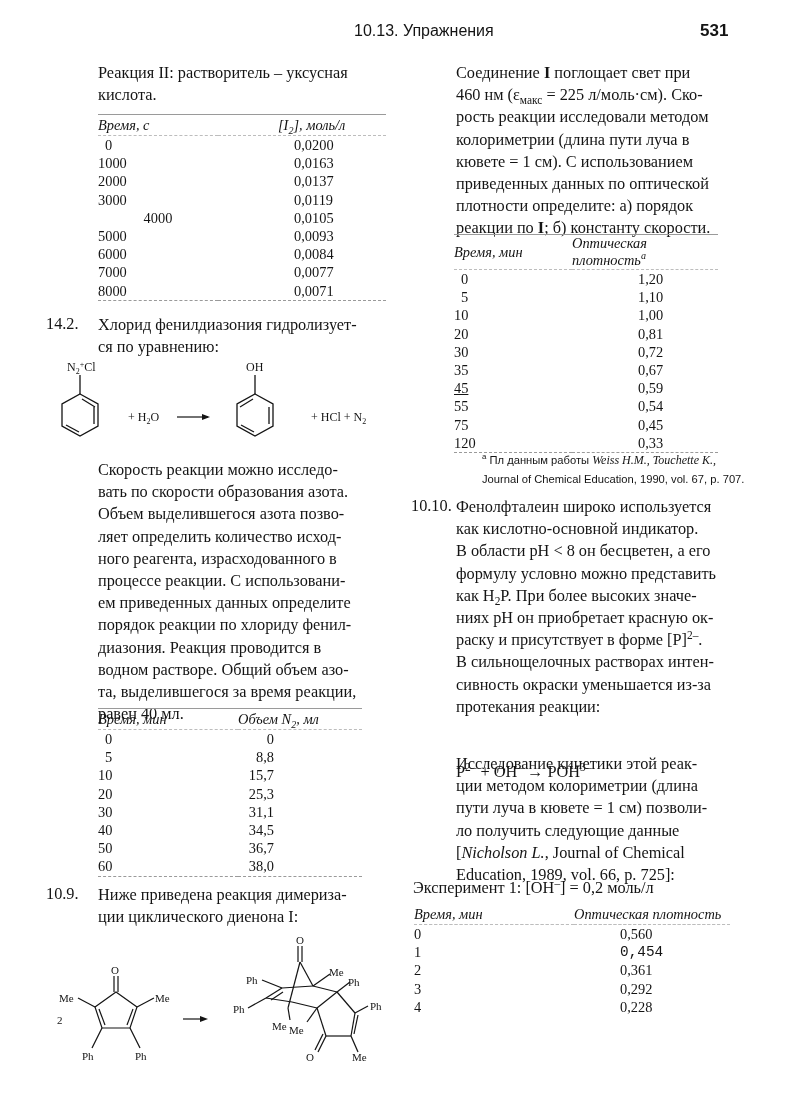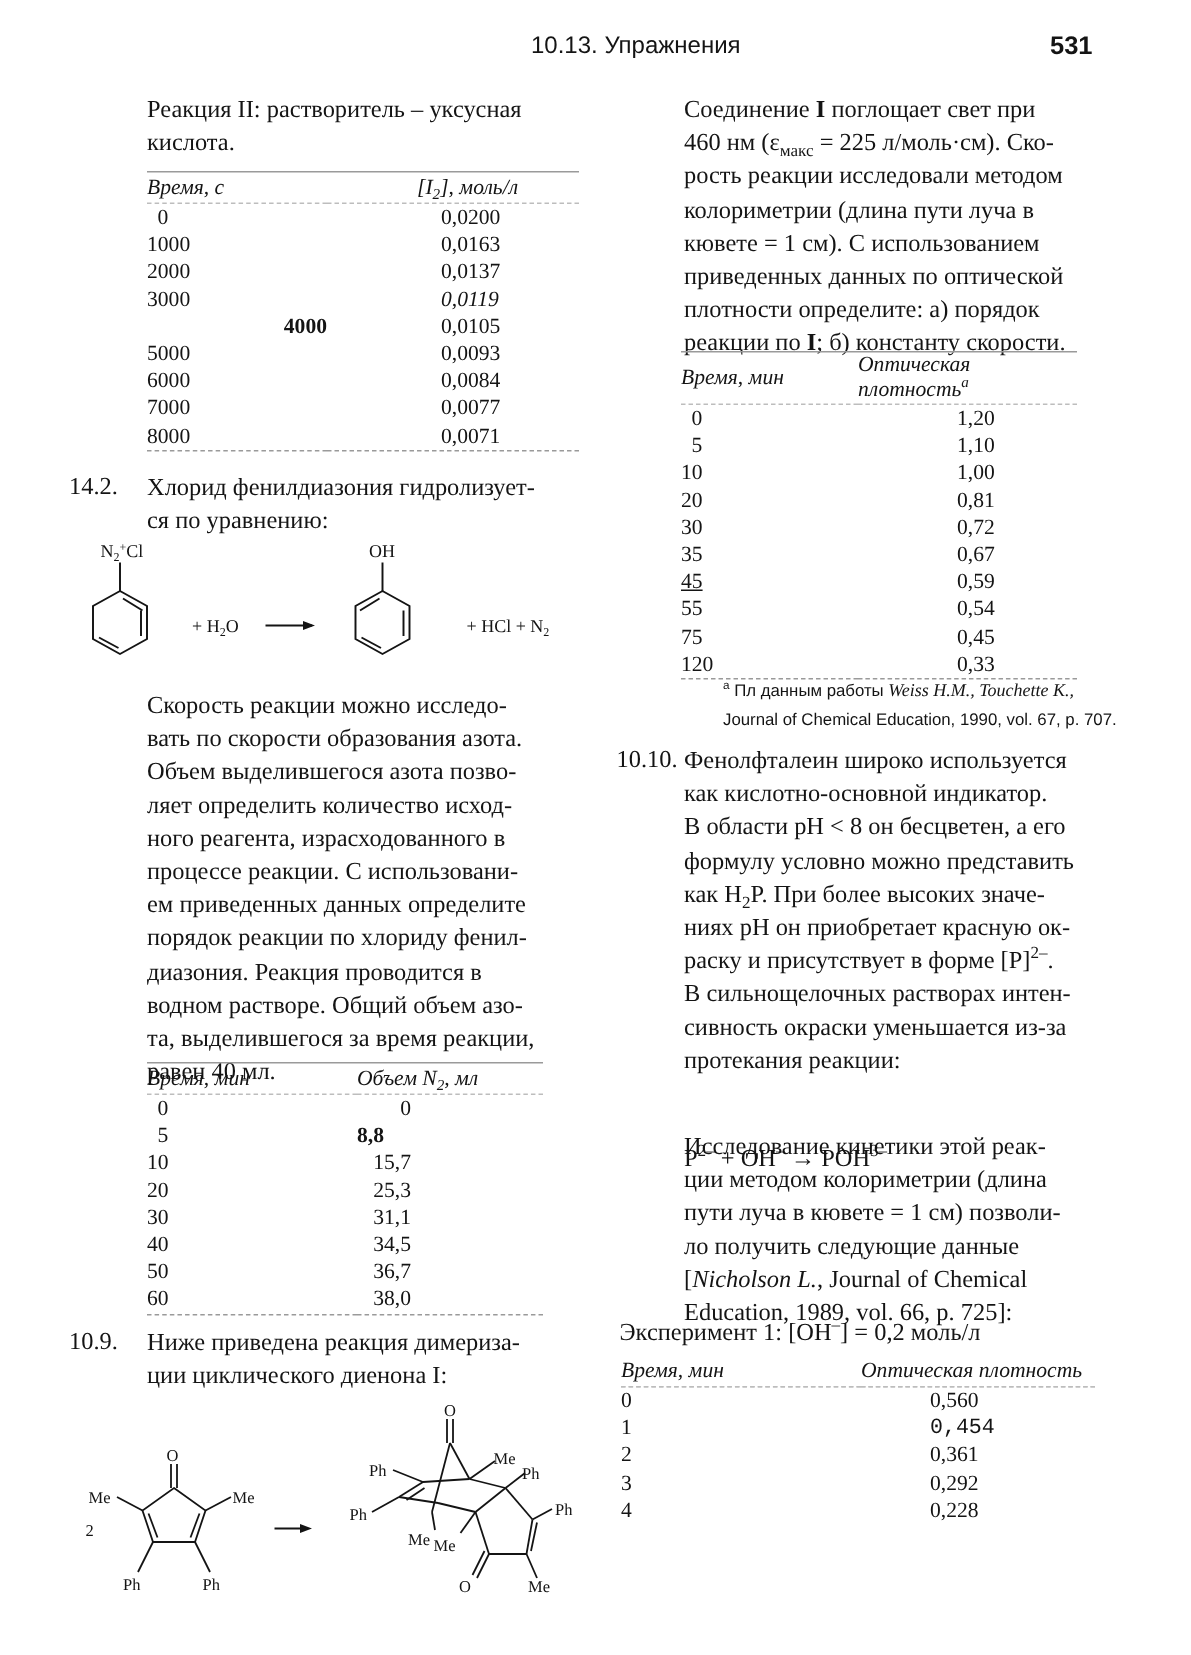--- a/index.html
+++ b/index.html
@@ -53,24 +53,24 @@
       <tr>
         <td style="text-align: left;">1000</td>
         <td style="padding-left: 76px;">0,0163</td>
       </tr>
       <tr>
         <td style="text-align: left;">2000</td>
         <td style="padding-left: 76px;">0,0137</td>
       </tr>
       <tr>
         <td style="text-align: left;">3000</td>
-        <td style="padding-left: 76px; font-style: italic;">0,0119</td>
-      </tr>
-      <tr>
-        <td style="text-align: right; font-weight: bold;">4000</td>
+        <td style="padding-left: 76px;">0,0119</td>
+      </tr>
+      <tr>
+        <td style="text-align: center;">4000</td>
         <td style="padding-left: 76px;">0,0105</td>
       </tr>
       <tr>
         <td style="text-align: left;">5000</td>
         <td style="padding-left: 76px;">0,0093</td>
       </tr>
       <tr>
         <td style="text-align: left;">6000</td>
         <td style="padding-left: 76px;">0,0084</td>
       </tr>
@@ -140,21 +140,21 @@
     <th><span>Объем N<sub>2</sub>, мл</span></th>
   </tr>
     </thead>
   <tbody id="t-n2-body">
       <tr>
         <td style="text-align: left; padding-left: 7px;">0</td>
         <td style="padding-left: 0px; text-align: right; padding-right: 88px;">0</td>
       </tr>
       <tr>
         <td style="text-align: left; padding-left: 7px;">5</td>
-        <td style="padding-left: 0px; text-align: left; padding-right: 88px; font-weight: bold;">8,8</td>
+        <td style="padding-left: 0px; text-align: right; padding-right: 88px;">8,8</td>
       </tr>
       <tr>
         <td style="text-align: left;">10</td>
         <td style="padding-left: 0px; text-align: right; padding-right: 88px;">15,7</td>
       </tr>
       <tr>
         <td style="text-align: left;">20</td>
         <td style="padding-left: 0px; text-align: right; padding-right: 88px;">25,3</td>
       </tr>
       <tr>

